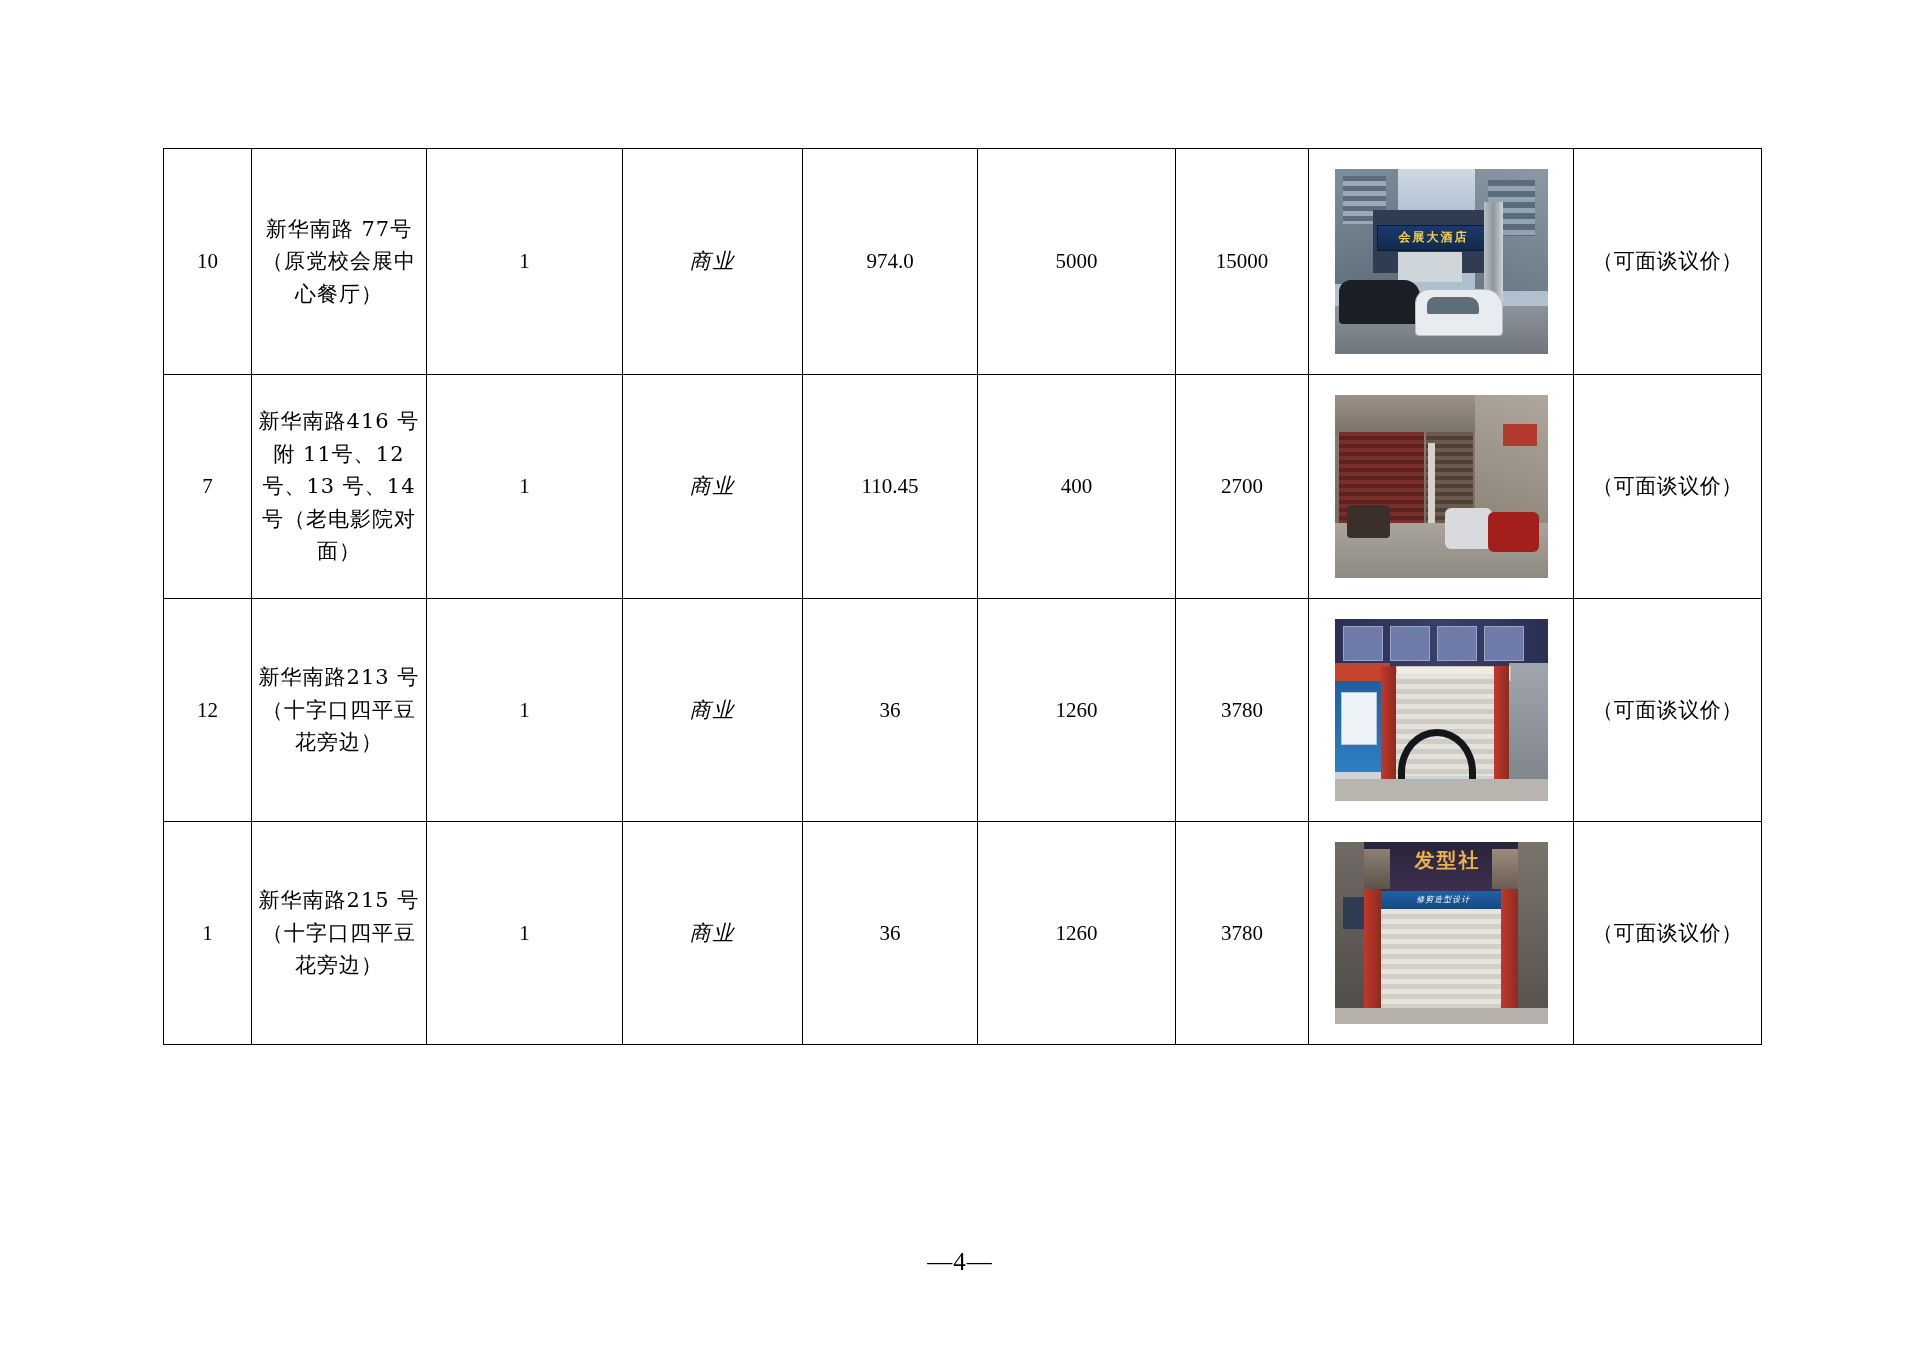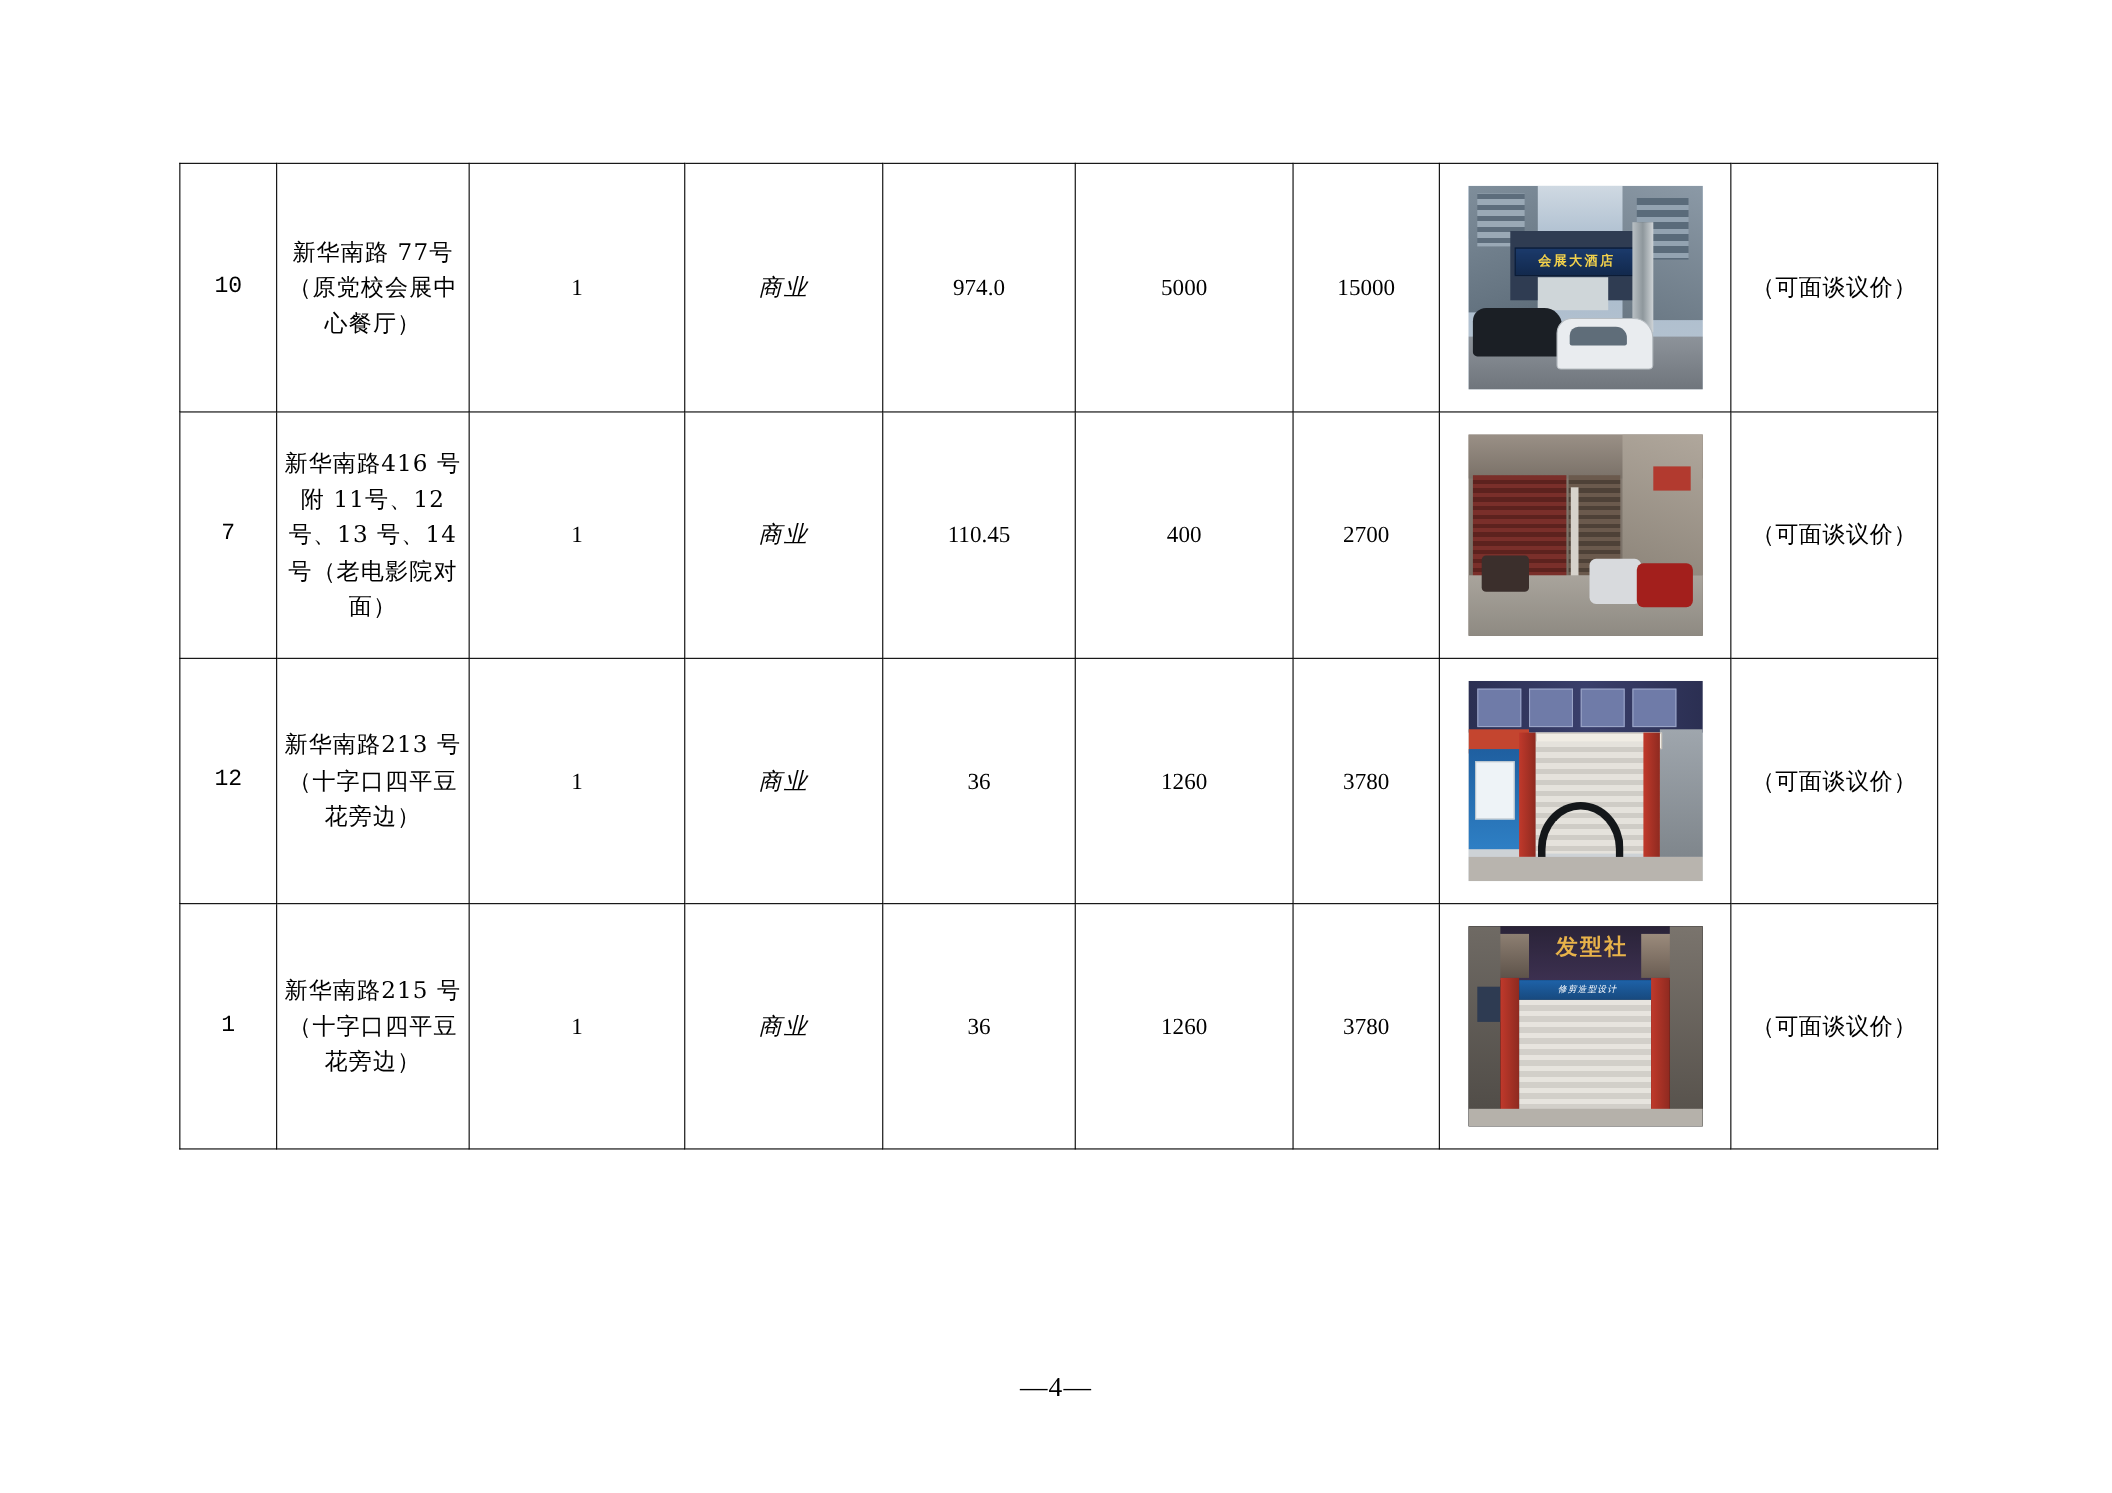--- a/index.html
+++ b/index.html
@@ -41,21 +41,21 @@
   .col-addr     { width: 175px; }
   .col-count    { width: 196px; }
   .col-type     { width: 180px; }
   .col-area     { width: 175px; }
   .col-price    { width: 198px; }
   .col-total    { width: 133px; }
   .col-photo    { width: 265px; }
   .col-note     { width: 188px; }
 
   .cell-idx {
-    font-family: Liberation Mono, monospace;
+    font-family: Liberation Serif, serif;
     font-size: 22px;
   }
   .cell-addr {
     font-family: "DejaVu Serif", serif;
     font-size: 21px;
     letter-spacing: 1px;
     line-height: 1.75;
     padding-left: 10px;
     padding-right: 10px;
   }
@@ -170,21 +170,21 @@
                  background:#f0ece4; border:1px solid #c9c4bb; }
   .ph3 .headphone { position:absolute; left:30%; bottom:6%; width:30%; height:26%;
                     border:7px solid #14171a; border-bottom-color:transparent;
                     border-radius:50% 50% 0 0 / 70% 70% 0 0; }
   .ph3 .ground { position:absolute; left:0; bottom:0; width:100%; height:12%;
                  background:#b8b4ae; }
   .ph3 .rightwall { position:absolute; right:0; top:24%; width:18%; height:64%;
                     background: linear-gradient(#9fa6ad,#7f868c); }
 
   
-  .ph4 { background:#000000; }
+  .ph4 { background:#0c4a6e; }
   .ph4 .topsign { position:absolute; left:8%; top:0; width:84%; height:27%;
                   background: linear-gradient(#2a2338,#3c3050); }
   .ph4 .bigtxt { position:absolute; left:30%; top:2%; width:46%; height:16%;
                  color:#e8b34a; font-family:"DejaVu Serif",serif; font-weight:bold;
                  font-size:20px; letter-spacing:2px; display:flex;
                  align-items:center; justify-content:center; }
   .ph4 .model1 { position:absolute; left:10%; top:4%; width:16%; height:22%;
                  background: linear-gradient(#8d7f72,#5e534a); }
   .ph4 .model2 { position:absolute; right:10%; top:4%; width:16%; height:22%;
                  background: linear-gradient(#9b8b7c,#6a5d53); }

